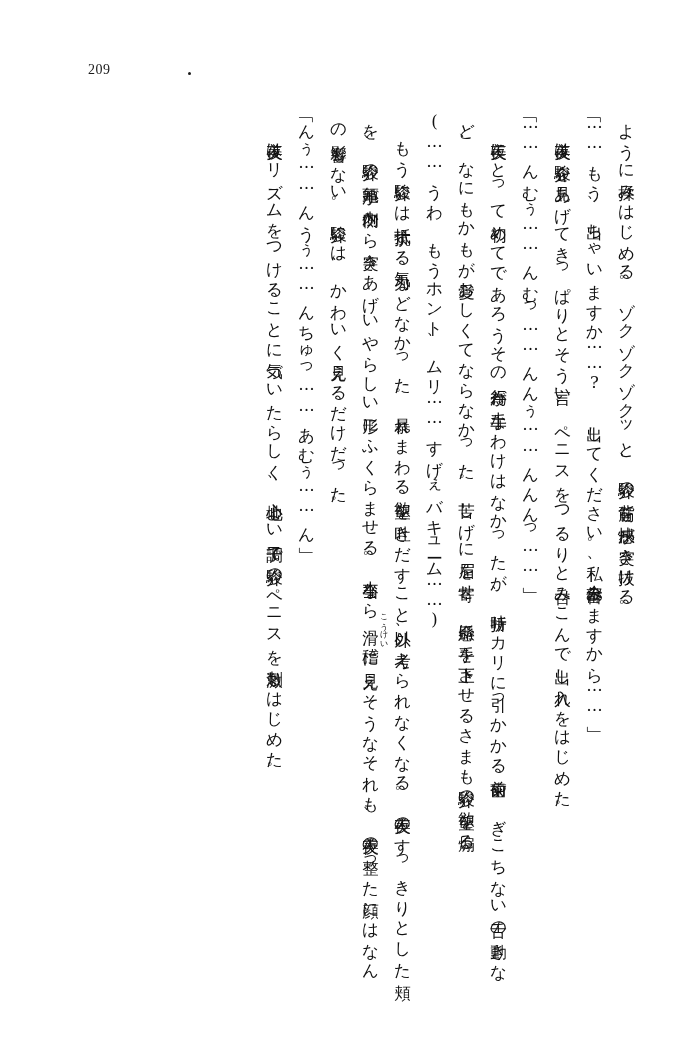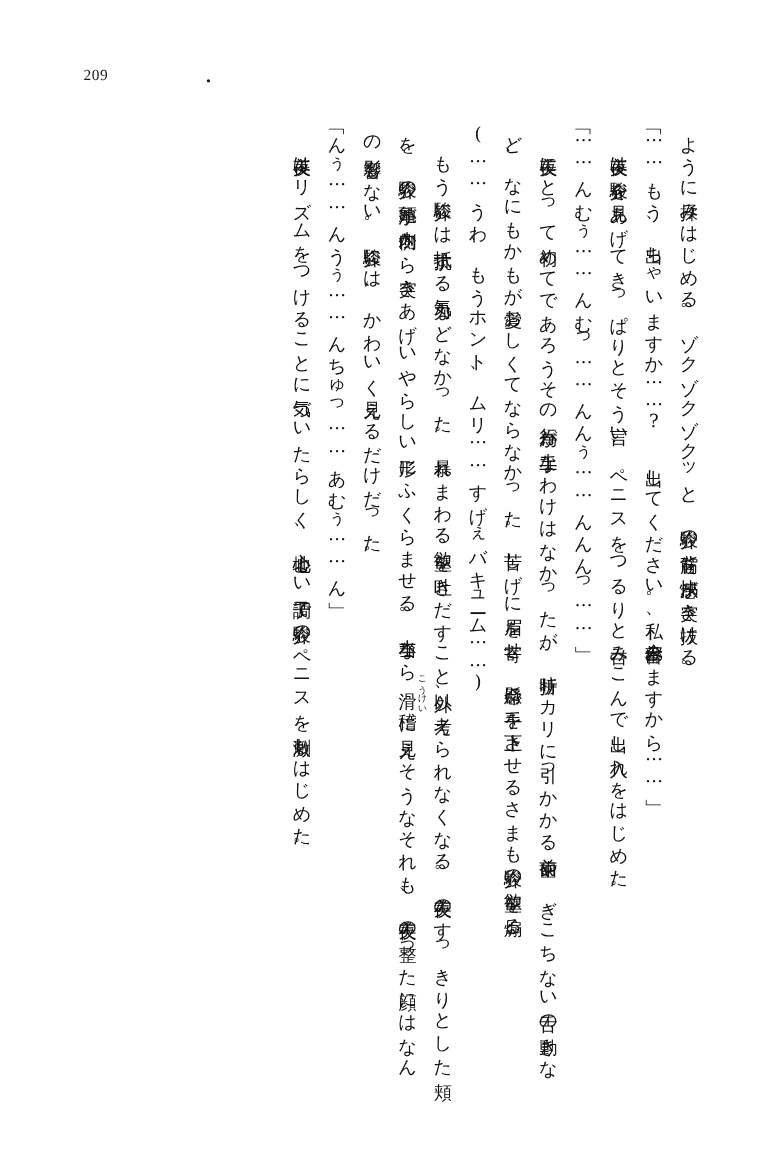--- a/index.html
+++ b/index.html
@@ -15,21 +15,21 @@
     color: #111111;
   }
   .page {
     position: relative;
     width: 690px;
     height: 1050px;
     background: #ffffff;
   }
   .page-number {
     position: absolute;
-    left: 76px;
+    left: 88px;
     top: 62px;
     font-size: 14px;
     letter-spacing: 0.5px;
     color: #1a1a1a;
     font-family: "Liberation Serif", "DejaVu Serif", serif;
   }
   .header-dot {
     position: absolute;
     left: 188px;
     top: 72px;

